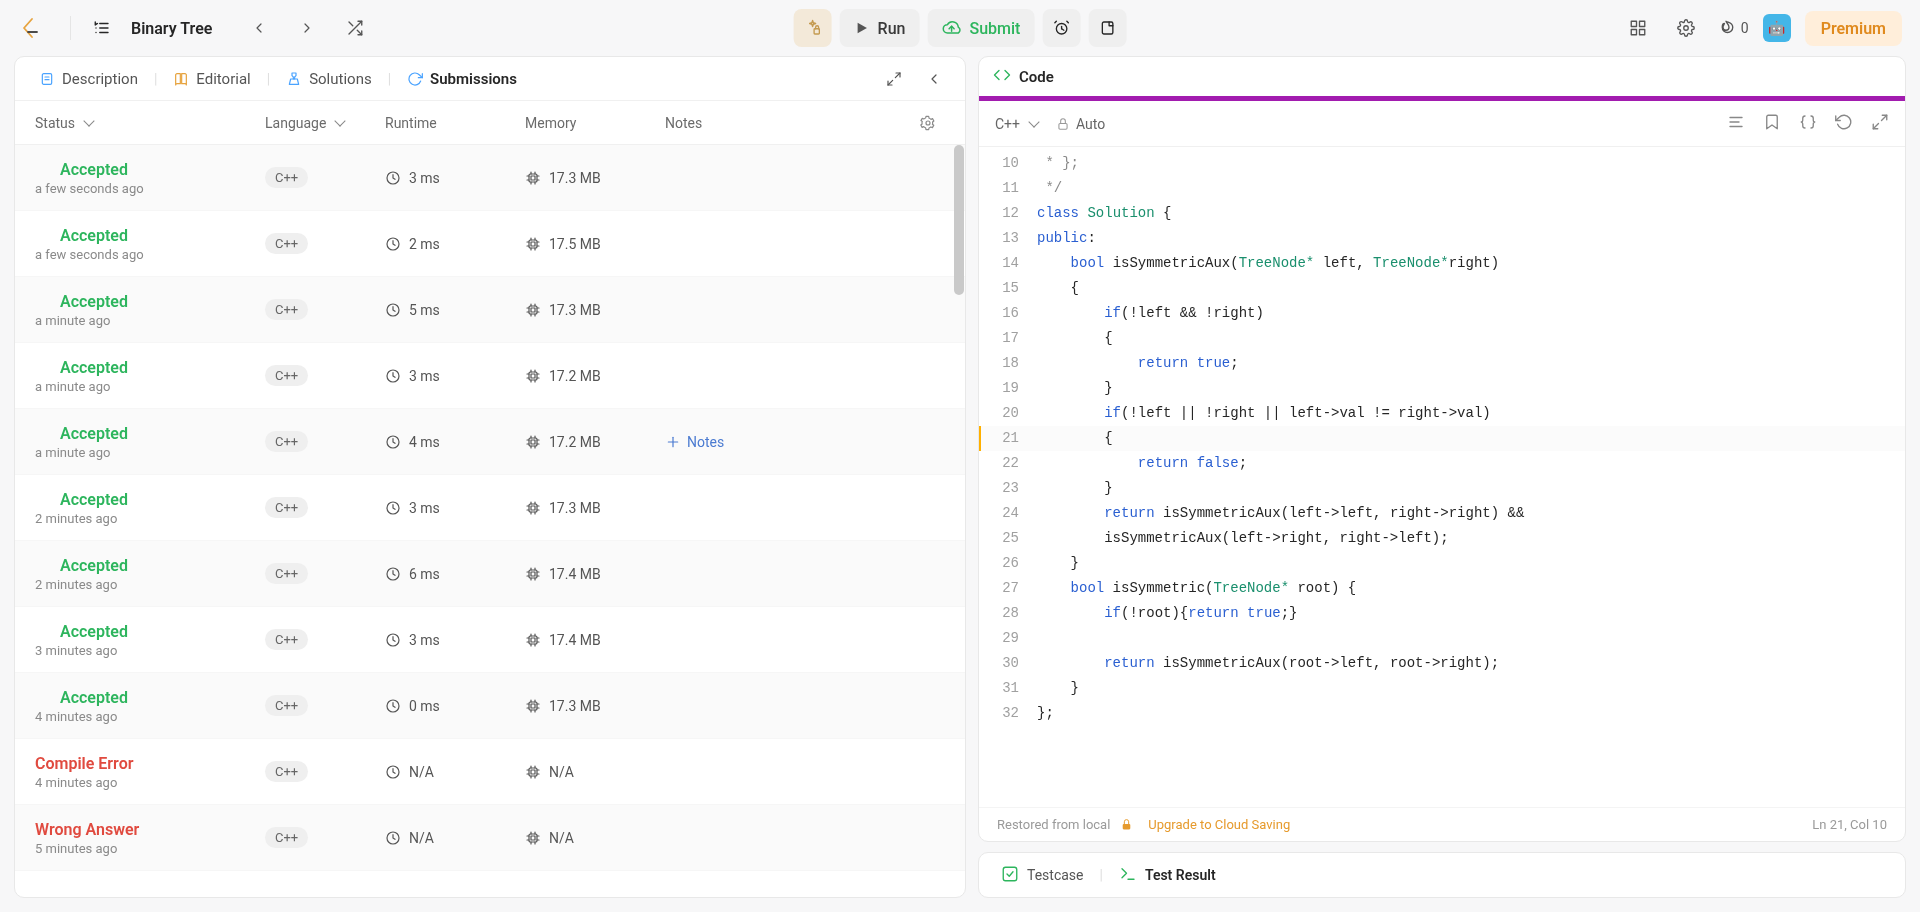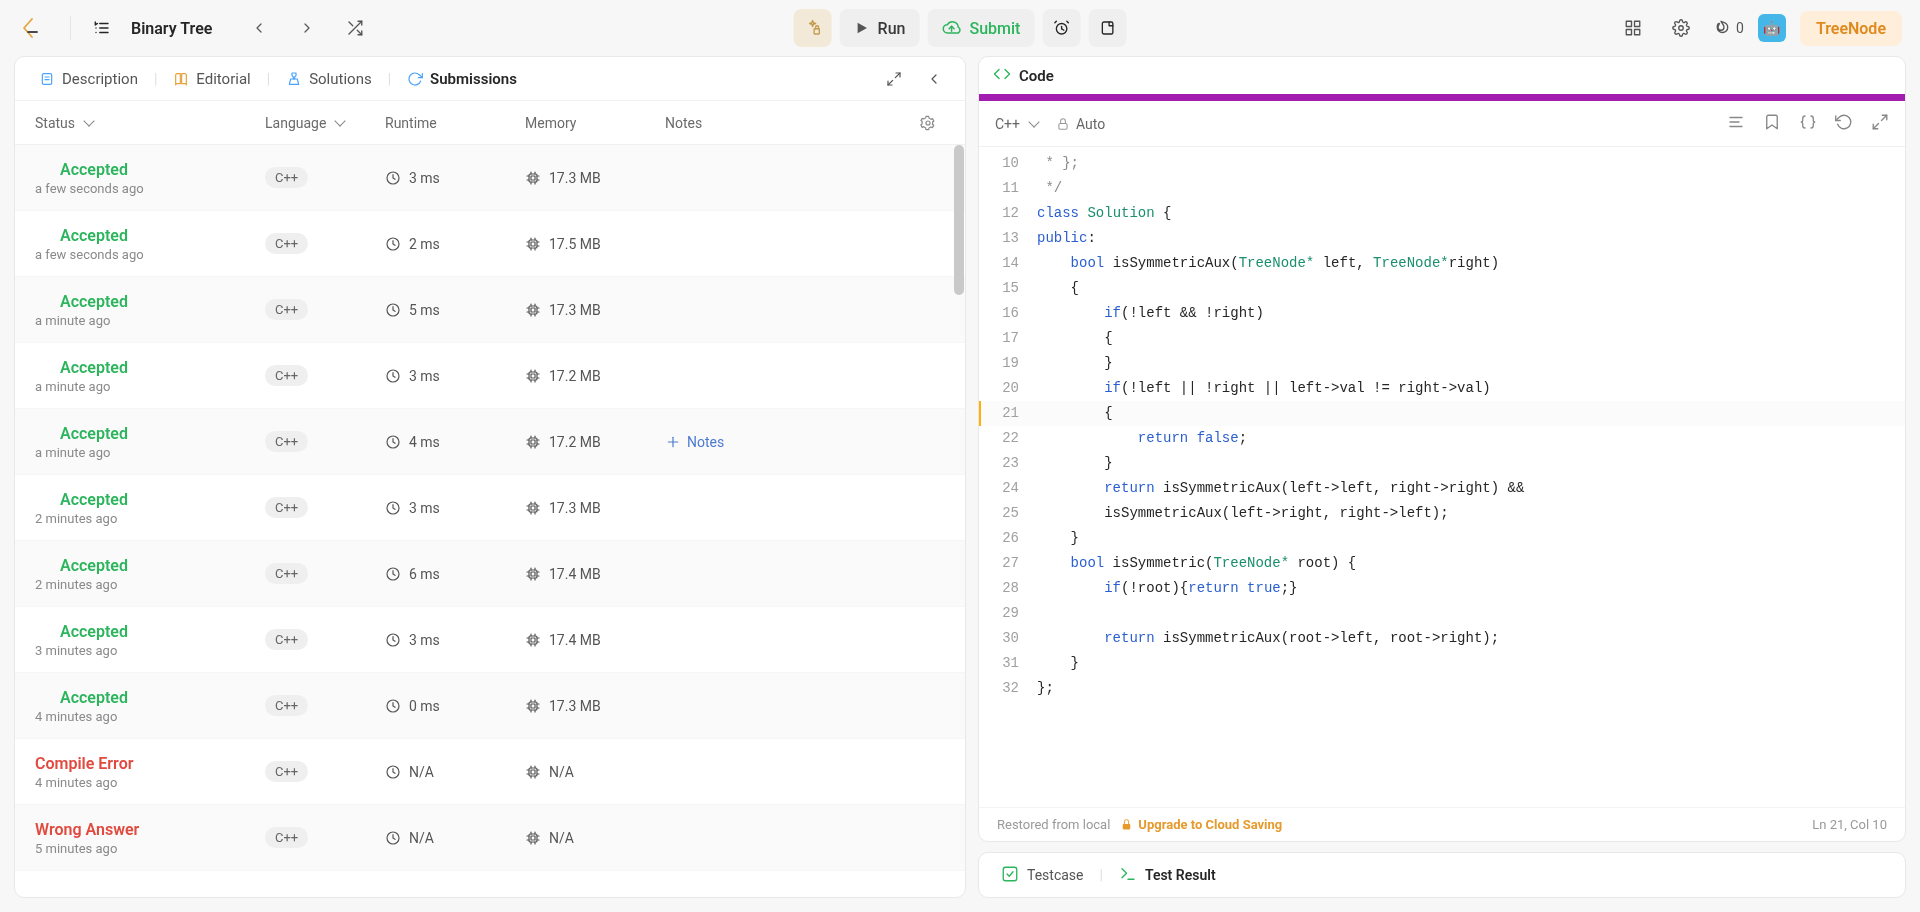--- a/index.html
+++ b/index.html
@@ -109,21 +109,21 @@
   .status-time  { color:#8a8a8a; font-size:13px; margin-top:2px; }
   .lang-chip { background:#efefef; color:#666; padding:3px 10px; border-radius:14px; font-size:13px; display:inline-block;}
   .metric { display:flex; align-items:center; gap:8px; color:#555; }
   .add-notes { color:#4b7bd1; display:flex; align-items:center; gap:6px; cursor:pointer;}
   .add-notes.hidden { visibility:hidden; }
 
   
   .sub-scroll-thumb { position:absolute; top:0; right:1px; width:10px; height:150px; background:#c9c9c9; border-radius:5px;}
 
   
-  .code-tabsrow { height:44px; display:flex; align-items:center; padding:0 14px; border-bottom:7px solid #a21caf;}
+  .code-tabsrow { height:44px; display:flex; align-items:center; padding:0 14px; border-bottom:5px solid #a21caf;}
   .code-tab { display:flex; align-items:center; gap:8px; font-weight:600; font-size:15px;}
   .code-toolbar {
     height:46px; display:flex; align-items:center; padding:0 16px; gap:18px; border-bottom:1px solid #f0f0f0;
     color:#666;
   }
   .lang-sel { display:flex; align-items:center; gap:6px; cursor:pointer;}
   .toolbar-right { margin-left:auto; display:flex; gap:18px; color:#888;}
   .toolbar-right .ticon { cursor:pointer; }
 
   .editor { flex:1; overflow:auto; font-family: Menlo, Consolas, "Courier New", monospace; font-size:14px; line-height:25px; padding-top:4px; }
@@ -132,21 +132,21 @@
   .code   { white-space:pre; }
   .hl-line { background:#fbfbfb; box-shadow: inset 2px 0 0 #ffb000; }
   .tok-kw   { color:#2a5fd1; }
   .tok-type { color:#1a8f6d; }
   .tok-lit  { color:#2a5fd1; }
   .tok-cmt  { color:#8a8a8a; }
 
   .editor-footer {
     height:34px; display:flex; align-items:center; padding:0 18px; font-size:13px; color:#9a9a9a; border-top:1px solid #f4f4f4;
   }
-  .editor-footer .upgrade { color:#e69a2c; margin-left:10px; display:flex; align-items:center; gap:5px; cursor:pointer;font-weight:bold;}
+  .editor-footer .upgrade { color:#e69a2c; margin-left:10px; display:flex; align-items:center; gap:15px; cursor:pointer;}
   .editor-footer .cursor-pos { margin-left:auto; }
 
   
   .testbar {
     height:46px; border-top:1px solid #eee; display:flex; align-items:center; padding:16px 14px; gap:6px; background:#fff; border-radius:10px; margin-top:10px;
     border:1px solid #e8e8e8;
   }
   .right-stack { display:flex; flex-direction:column; flex:1; min-height:0; }
 
   .test-tab { display:flex; align-items:center; gap:8px; padding:4px 8px; cursor:pointer; color:#555;}
@@ -255,21 +255,21 @@
           <path d="M19.4 15a1.7 1.7 0 0 0 .34 1.87l.06.06a2 2 0 1 1-2.83 2.83l-.06-.06a1.7 1.7 0 0 0-1.87-.34 1.7 1.7 0 0 0-1 1.56V21a2 2 0 0 1-4 0v-.09a1.7 1.7 0 0 0-1-1.56 1.7 1.7 0 0 0-1.87.34l-.06.06a2 2 0 1 1-2.83-2.83l.06-.06a1.7 1.7 0 0 0 .34-1.87 1.7 1.7 0 0 0-1.56-1H3a2 2 0 0 1 0-4h.09a1.7 1.7 0 0 0 1.56-1 1.7 1.7 0 0 0-.34-1.87l-.06-.06A2 2 0 1 1 7.08 4.25l.6.06a1.7 1.7 0 0 0 1.87.34H9a1.7 1.7 0 0 0 1-1.56V3a2 2 0 0 1 4 0v.09a1.7 1.7 0 0 0 1 1.56 1.7 1.7 0 0 0 1.87-.34l.06-.06a2 2 0 1 1 2.83 2.83l-.06.06a1.7 1.7 0 0 0-.34 1.87V9a1.7 1.7 0 0 0 1.56 1H21a2 2 0 0 1 0 4h-.09a1.7 1.7 0 0 0-1.56 1z"></path>
         </svg>
       </div>
     <div class="streak">
       <svg width="18" height="18" viewBox="0 0 24 24">
           <path d="M12 3c1 3 4 4 4 8a4 4 0 0 1-8 0c0-2 1-3 2-5-1 0-3 1-3 5a7 7 0 0 0 14 0c0-6-5-6-9-8z"></path>
         </svg>
       <span>0</span>
     </div>
     <div class="avatar">🤖</div>
-    <div class="premium-btn"><span>TreeNode</span></div>
+    <div class="premium-btn"><span>Premium</span></div>
   </div>
 </div>
 
 <div class="workspace">
 
   <div class="panel left">
     <div class="tabs-row">
       <div class="tab">
         <span class="ticon" style="color:#4aa3ff">
             <svg width="16" height="16" viewBox="0 0 24 24">
@@ -932,20 +932,24 @@
           </div>
           <div class="code-line">
             <div class="gutter">16</div>
             <div class="code">        <span class="tok-kw">if</span>(!left &amp;&amp; !right)</div>
           </div>
           <div class="code-line">
             <div class="gutter">17</div>
             <div class="code">        {</div>
           </div>
           <div class="code-line">
+            <div class="gutter">18</div>
+            <div class="code">            <span class="tok-kw">return</span> <span class="tok-lit">true</span>;</div>
+          </div>
+          <div class="code-line">
             <div class="gutter">19</div>
             <div class="code">        }</div>
           </div>
           <div class="code-line">
             <div class="gutter">20</div>
             <div class="code">        <span class="tok-kw">if</span>(!left || !right || left-&gt;val != right-&gt;val)</div>
           </div>
           <div class="code-line hl-line">
             <div class="gutter">21</div>
             <div class="code">        {</div>

